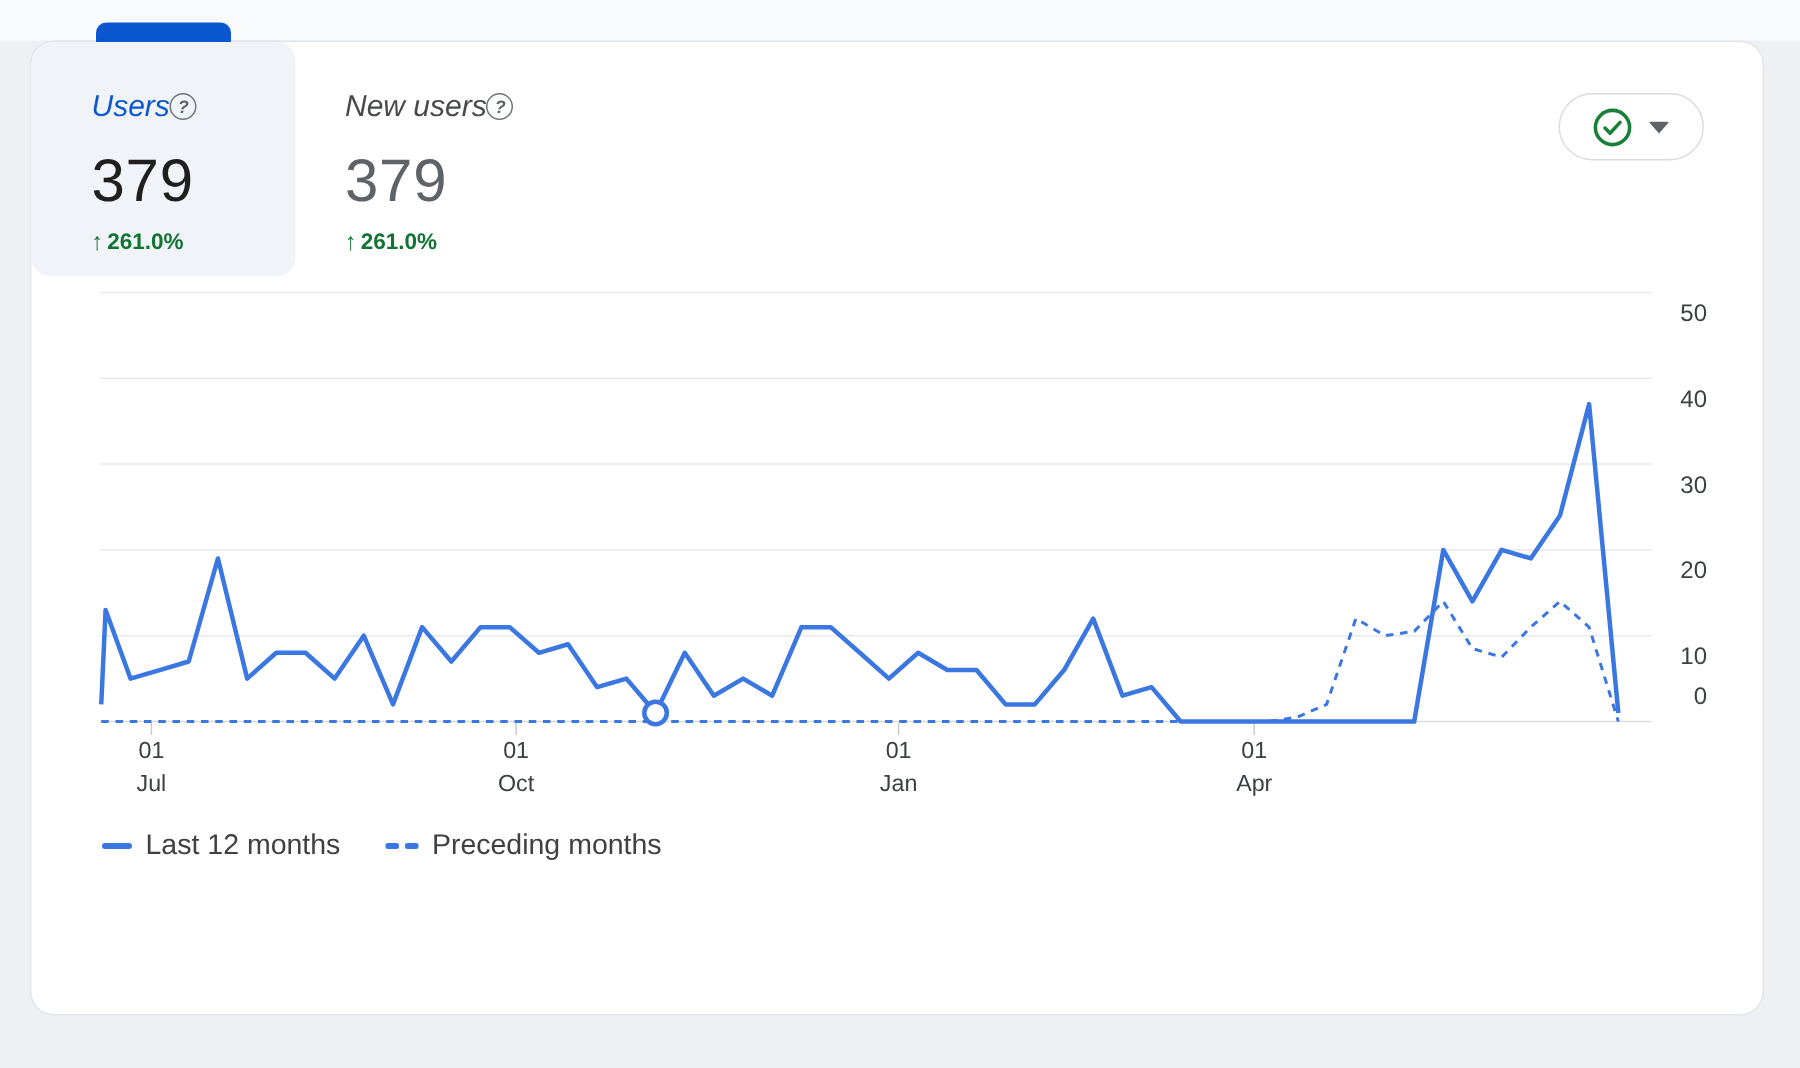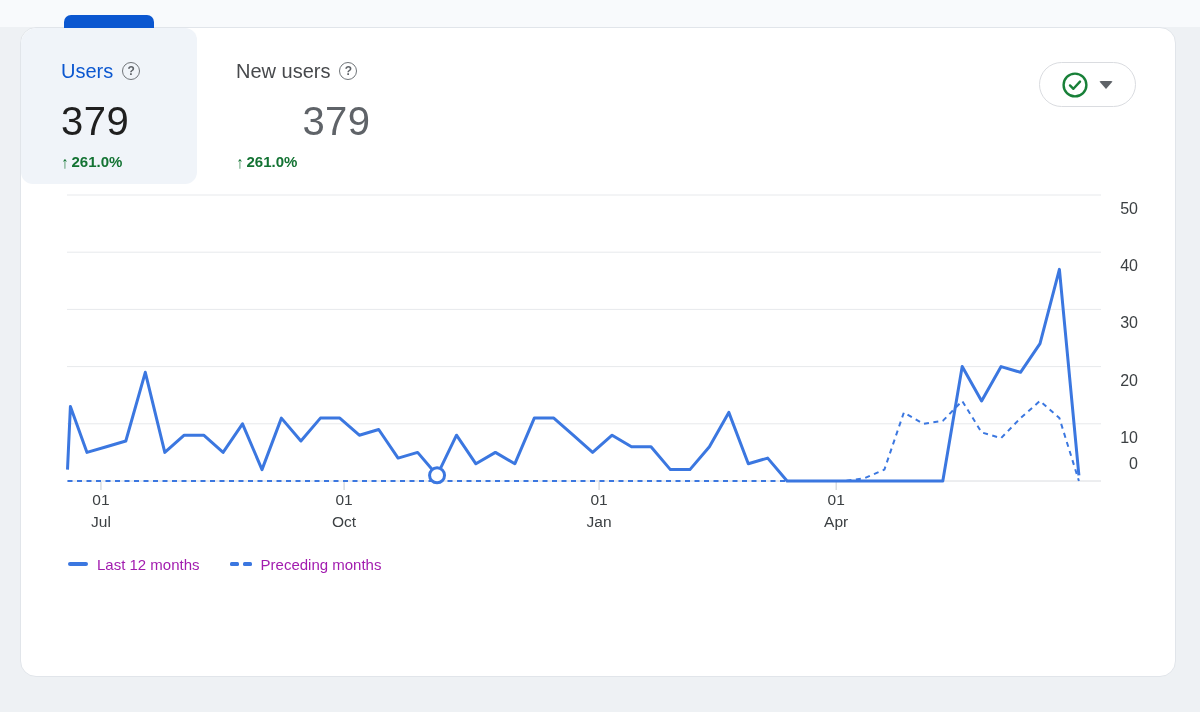--- a/index.html
+++ b/index.html
@@ -10,23 +10,23 @@
     -webkit-font-smoothing:antialiased;
   }
   .top-strip{position:absolute;top:0;left:0;width:1200px;height:27px;background:#f8fafc;}
   .card{
     position:absolute;left:20px;top:27px;width:1156px;height:650px;
     background:#ffffff;border:1px solid #e1e5ea;border-radius:16px;
     box-sizing:border-box;overflow:visible;
   }
   .tab{position:absolute;top:0;box-sizing:border-box;}
   .tab.selected{left:0;width:176px;height:156px;background:#f0f4f9;border-radius:16px 12px 12px 12px;padding:30px 0 0 40px;}
-  .tab.plain{left:196px;width:220px;height:156px;background:transparent;padding:30px 0 0 19px;text-align:center;}
+  .tab.plain{left:190px;width:220px;height:156px;background:transparent;padding:30px 0 0 19px;}
   .tab-indicator{position:absolute;left:43px;top:-13px;width:90px;height:14px;background:#0b57d0;border-radius:7px 7px 0 0;}
-  .metric-label-row{display:flex;align-items:center;gap:9px;height:26px;}
+  .metric-label-row{display:flex;align-items:center;height:26px;font-style:italic;}
   .metric-label{font-size:20px;line-height:26px;}
   .selected .metric-label{color:#0b57d0;}
   .plain .metric-label{color:#47494c;}
   .help-icon{
     width:18px;height:18px;border:1.5px solid #707579;border-radius:50%;
     display:inline-flex;align-items:center;justify-content:center;
     font-size:12px;font-weight:700;color:#5f6368;box-sizing:border-box;line-height:1;
   }
   .metric-value{font-size:40px;line-height:46px;margin-top:14px;font-weight:400;letter-spacing:.5px;}
   .selected .metric-value{color:#1f1f1f;}
@@ -35,21 +35,21 @@
   .delta-arrow{font-size:15px;font-weight:400;transform:scaleY(1.1);}
   .quality-pill{
     position:absolute;left:1018px;top:34px;width:97px;height:45px;
     border:1px solid #dadce0;border-radius:23px;background:#fff;
     display:flex;align-items:center;justify-content:center;gap:11px;cursor:pointer;box-sizing:border-box;
   }
   .caret-down{width:0;height:0;border-left:7px solid transparent;border-right:7px solid transparent;border-top:8px solid #5f6368;border-radius:2px;}
   #chart-svg{position:absolute;left:0;top:155px;}
   .legend{position:absolute;left:47px;top:524px;display:flex;align-items:center;gap:30px;height:24px;}
   .legend-item{display:flex;align-items:center;gap:9px;}
-  .legend-label{font-size:15px;color:#a21caf;}
+  .legend-label{font-size:19px;color:#404040;}
   .swatch-solid{width:20px;height:4px;border-radius:2px;}
   .swatch-dashed{display:flex;gap:4px;}
   .swatch-dash{width:9px;height:4px;border-radius:1.5px;}
 </style>
 </head>
 <body>
 
 <div class="top-strip"></div>
 
 <div class="card">

